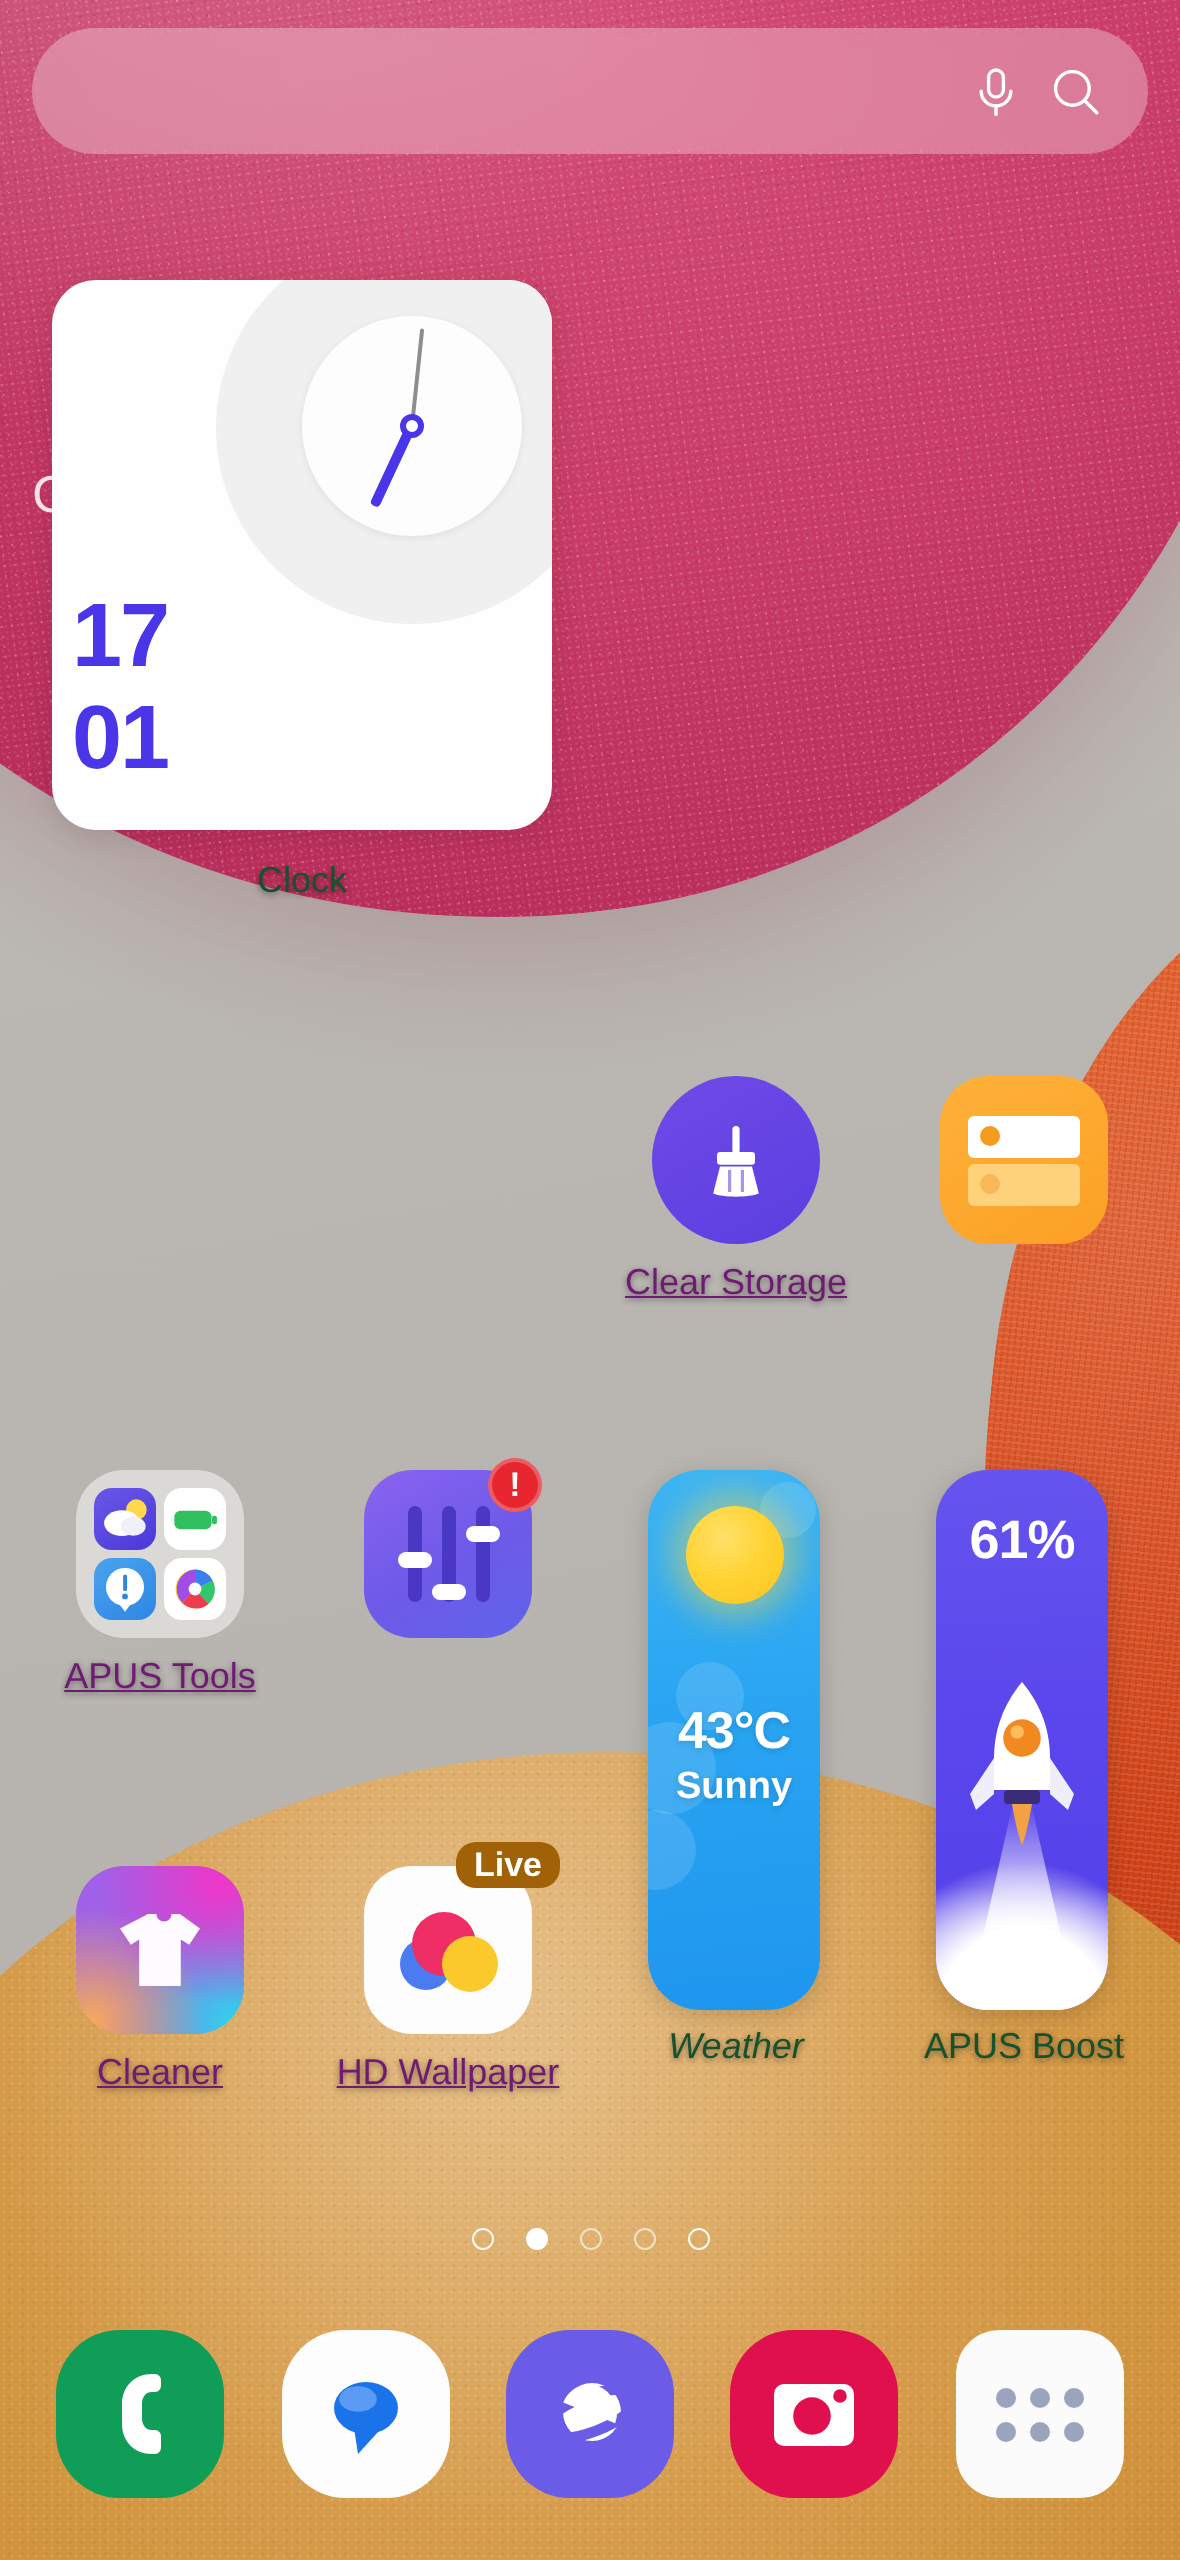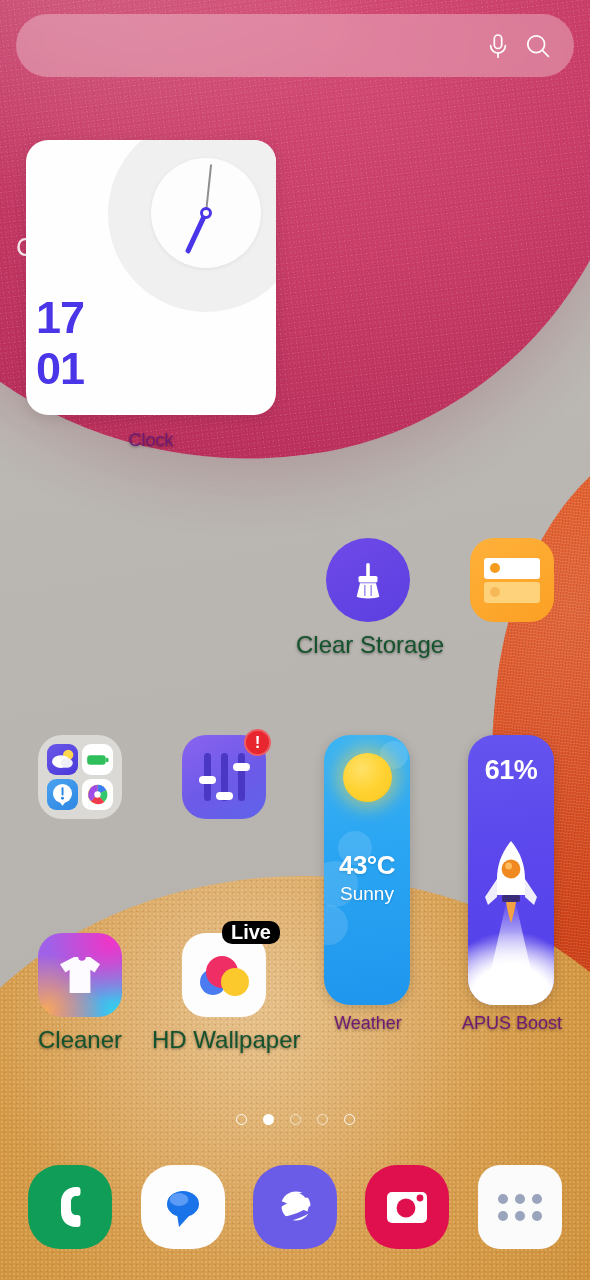--- a/index.html
+++ b/index.html
@@ -141,30 +141,31 @@
   }
   #clock-label {
     position:absolute; left:26px; top:430px;
     width:250px; text-align:center;
   }
 
   
   .cell { position:absolute; width:144px; text-align:center; }
   .cell .label {
     margin-top:9px;
-    color:#14532d; font-size:24px;
+    color:#701a75; font-size:18px;
     text-shadow:0 1px 3px rgba(0,0,0,.45);
     white-space:nowrap;
+    text-decoration:underline;
   }
   .icon-slot {
     width:84px; height:84px; margin:0 auto;
     position:relative;
   }
   .applabel {
-    color:#701a75; font-size:18px;
+    color:#14532d; font-size:18px;
     text-shadow:0 1px 3px rgba(0,0,0,.45);
     white-space:nowrap;
   }
 
   
   .ic-clear {
     width:84px; height:84px; border-radius:50%;
     background:linear-gradient(150deg,#6f4ae8 0%,#5b3ee0 100%);
     display:flex; align-items:center; justify-content:center;
   }
@@ -226,22 +227,22 @@
     display:flex; align-items:center; justify-content:center;
   }
   
   .ic-hdwp {
     width:84px; height:84px; border-radius:24px;
     background:#fdfdfd; position:relative; overflow:visible;
     display:flex; align-items:center; justify-content:center;
   }
   .badge-live {
     position:absolute; right:-14px; top:-12px;
-    background:#000000; color:#fff;
-    font-size:20px; font-weight:bold;
+    background:#a16207; color:#fff;
+    font-size:17px; font-weight:bold;
     padding:2px 9px; border-radius:10px;
     line-height:19px;
   }
 
   
   .tallwidget {
     position:absolute; width:86px; height:270px; border-radius:26px; overflow:hidden;
     box-shadow:0 3px 12px rgba(0,0,0,.16);
   }
   #weather-widget {
@@ -257,20 +258,21 @@
   }
   .w-temp {
     position:absolute; left:0; right:0; top:115px; text-align:center;
     color:#fff; font-size:26px; font-weight:bold; letter-spacing:-.5px;
     text-shadow:0 1px 3px rgba(0,0,0,.14);
   }
   .w-cond {
     position:absolute; left:0; right:0; top:148px; text-align:center;
     color:#fff; font-size:19px;
     text-shadow:0 1px 3px rgba(0,0,0,.14);
+    font-weight:bold;
   }
   #boost-widget {
     left:468px; top:735px;
     background:linear-gradient(178deg,#6554ef 0%,#5a46ec 48%,#5440e9 100%);
   }
   .b-pct {
     position:absolute; left:0; right:0; top:20px; text-align:center;
     color:#fff; font-size:27px; font-weight:bold; letter-spacing:-.5px;
   }
   .b-smoke {
@@ -419,20 +421,21 @@
           <circle cx="15" cy="15" r="9.4" fill="#f5d32a"></circle>
           <path d="M15 15 L15 5.6 A9.4 9.4 0 0 1 23.6 11 Z" fill="#3b7ef0"></path>
           <path d="M15 15 L23.6 11 A9.4 9.4 0 0 1 21.5 22.2 Z" fill="#33c76d"></path>
           <path d="M15 15 L21.5 22.2 A9.4 9.4 0 0 1 8.8 21.6 Z" fill="#ef3b4e"></path>
           <path d="M15 15 L8.8 21.6 A9.4 9.4 0 0 1 15 5.6 Z" fill="#a04ce8"></path>
           <circle cx="15" cy="15" r="3.1" fill="#ffffff"></circle>
         </svg>
       </div>
     </div>
   </div>
+  <div class="label">APUS Tools</div>
 </div>
 
 <div class="cell" style="left:152px; top:735px;">
   <div class="icon-slot">
     <div class="ic-settings">
       <div class="slider-track" style="left:22px;"></div>
       <div class="slider-knob" style="left:17px; top:41px;"></div>
       <div class="slider-track" style="left:39px;"></div>
       <div class="slider-knob" style="left:34px; top:57px;"></div>
       <div class="slider-track" style="left:56px;"></div>
@@ -469,21 +472,21 @@
 
 <div class="tallwidget" id="weather-widget">
   <div class="bubble" style="left:56px; top:6px; width:28px; height:28px;"></div>
   <div class="bubble" style="left:14px; top:96px; width:34px; height:34px;"></div>
   <div class="bubble" style="left:-12px; top:126px; width:46px; height:46px;"></div>
   <div class="bubble" style="left:-16px; top:170px; width:40px; height:40px;"></div>
   <div class="sun"></div>
   <div class="w-temp">43°C</div>
   <div class="w-cond">Sunny</div>
 </div>
-<div class="cell" style="left:296px; top:1013px;">
+<div class="cell" style="left:296px; top:1013px;font-style:italic;">
   <span class="applabel">Weather</span>
 </div>
 
 <div class="tallwidget" id="boost-widget">
   <div class="b-pct">61%</div>
   <div class="b-smoke"></div>
   <div class="b-plume"></div>
   <svg width="60" height="92" viewBox="0 0 60 92" style="position:absolute;left:13px;top:104px;">
     <path d="M30 2 C40 14 44 27 44 40 L44 56 L16 56 L16 40 C16 27 20 14 30 2 Z" fill="#ffffff"></path>
     <path d="M16 40 L4 58 L7 66 L16 58 Z" fill="#f0eefb"></path>

